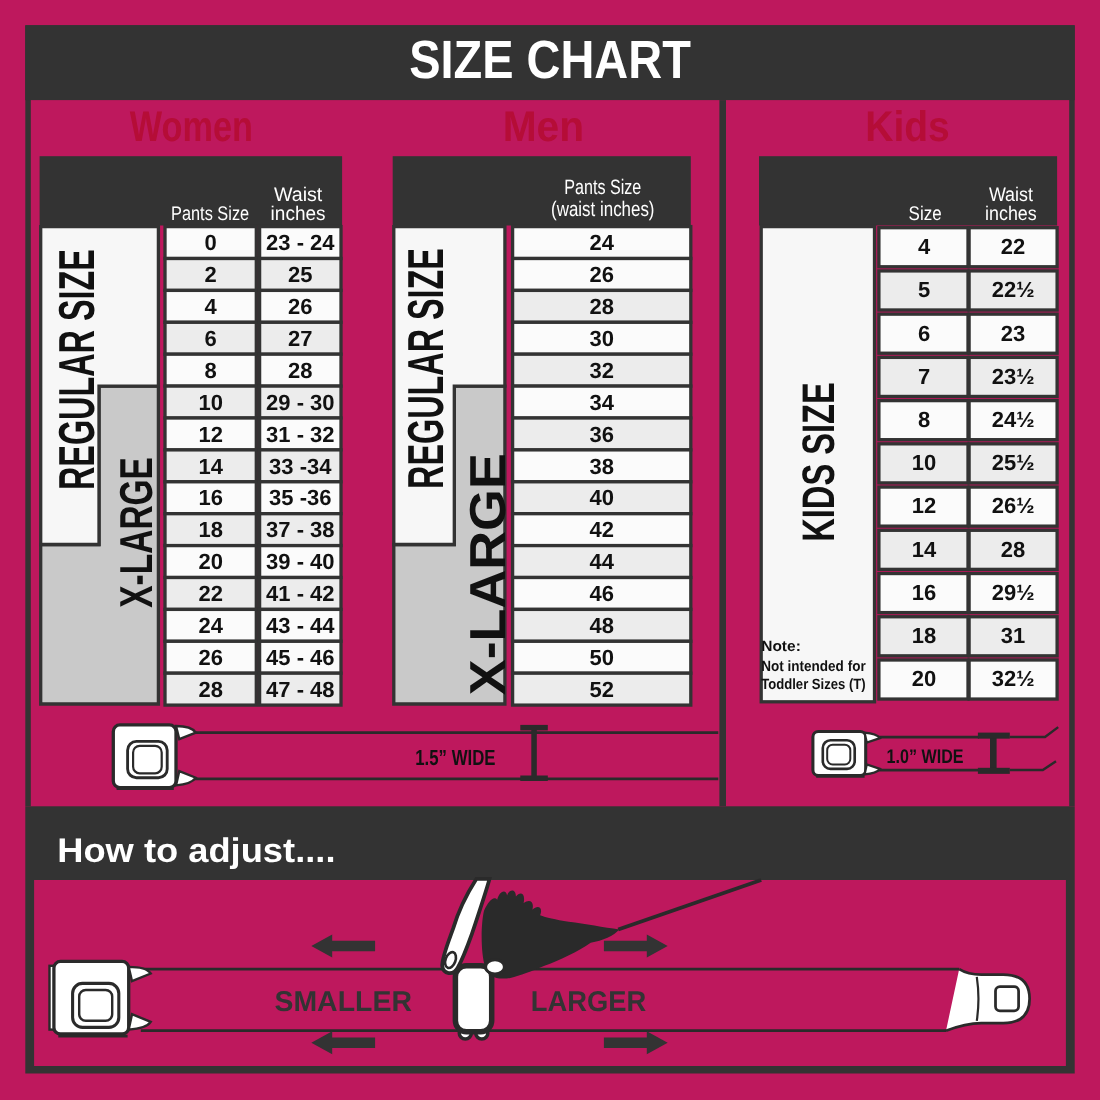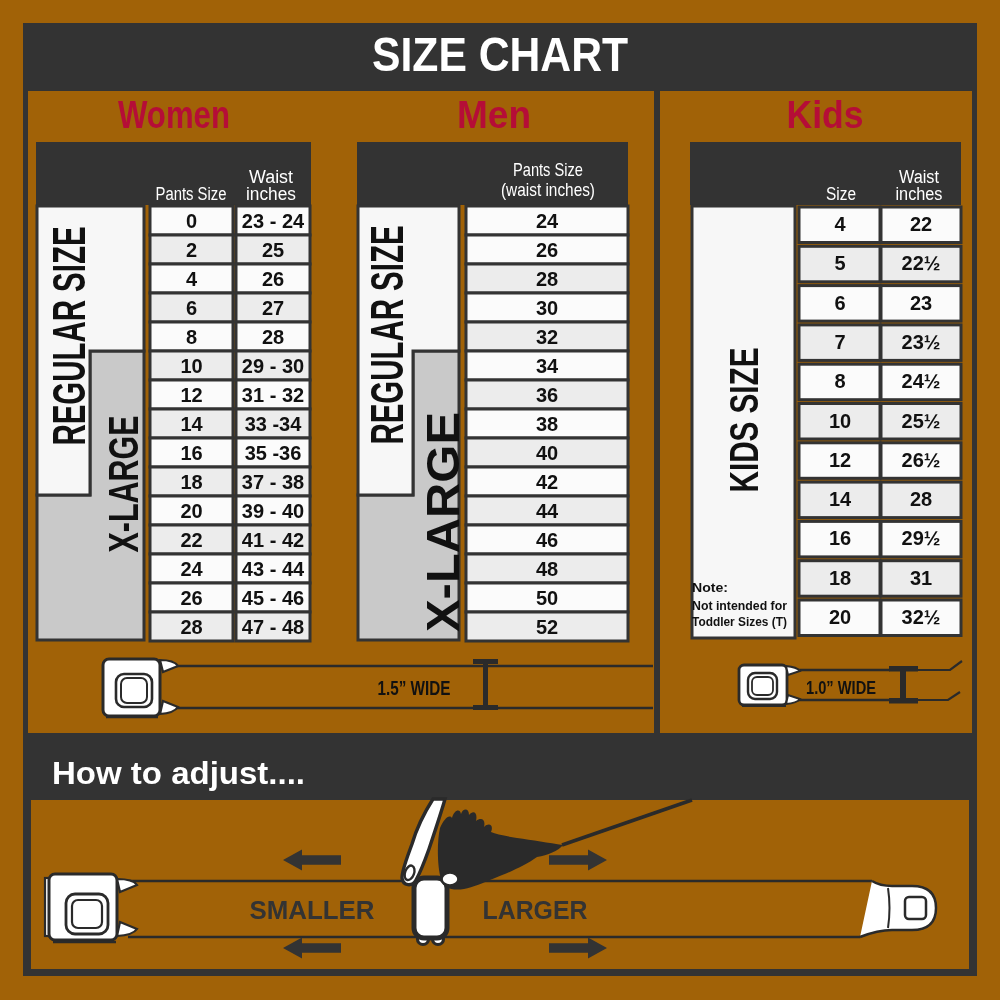--- a/index.html
+++ b/index.html
@@ -1,14 +1,14 @@
 <!DOCTYPE html>
 <html><head><meta charset="utf-8"><style>
 html,body{margin:0;padding:0;background:#ffffff;}
-#page{position:relative;width:1000px;height:1000px;background:#a16207;overflow:hidden;font-family:"Liberation Sans",sans-serif;}
+#page{position:relative;width:1000px;height:1000px;background:#be185d;overflow:hidden;font-family:"Liberation Sans",sans-serif;}
 </style></head><body>
 <div id="page">
 <svg width="1000" height="1000" viewBox="0 0 1000 1000">
 
 <path d="M23,23 H977 V733 H972 V91 H28 V733 H23 Z" fill="#333333"></path>
 
 <rect x="23" y="23" width="954" height="68" fill="#333333"></rect>
 
 <text x="500" y="71" font-family="Liberation Sans, sans-serif" font-size="49" font-weight="bold" fill="#ffffff" text-anchor="middle" textLength="256" lengthAdjust="spacingAndGlyphs">SIZE CHART</text>
 

